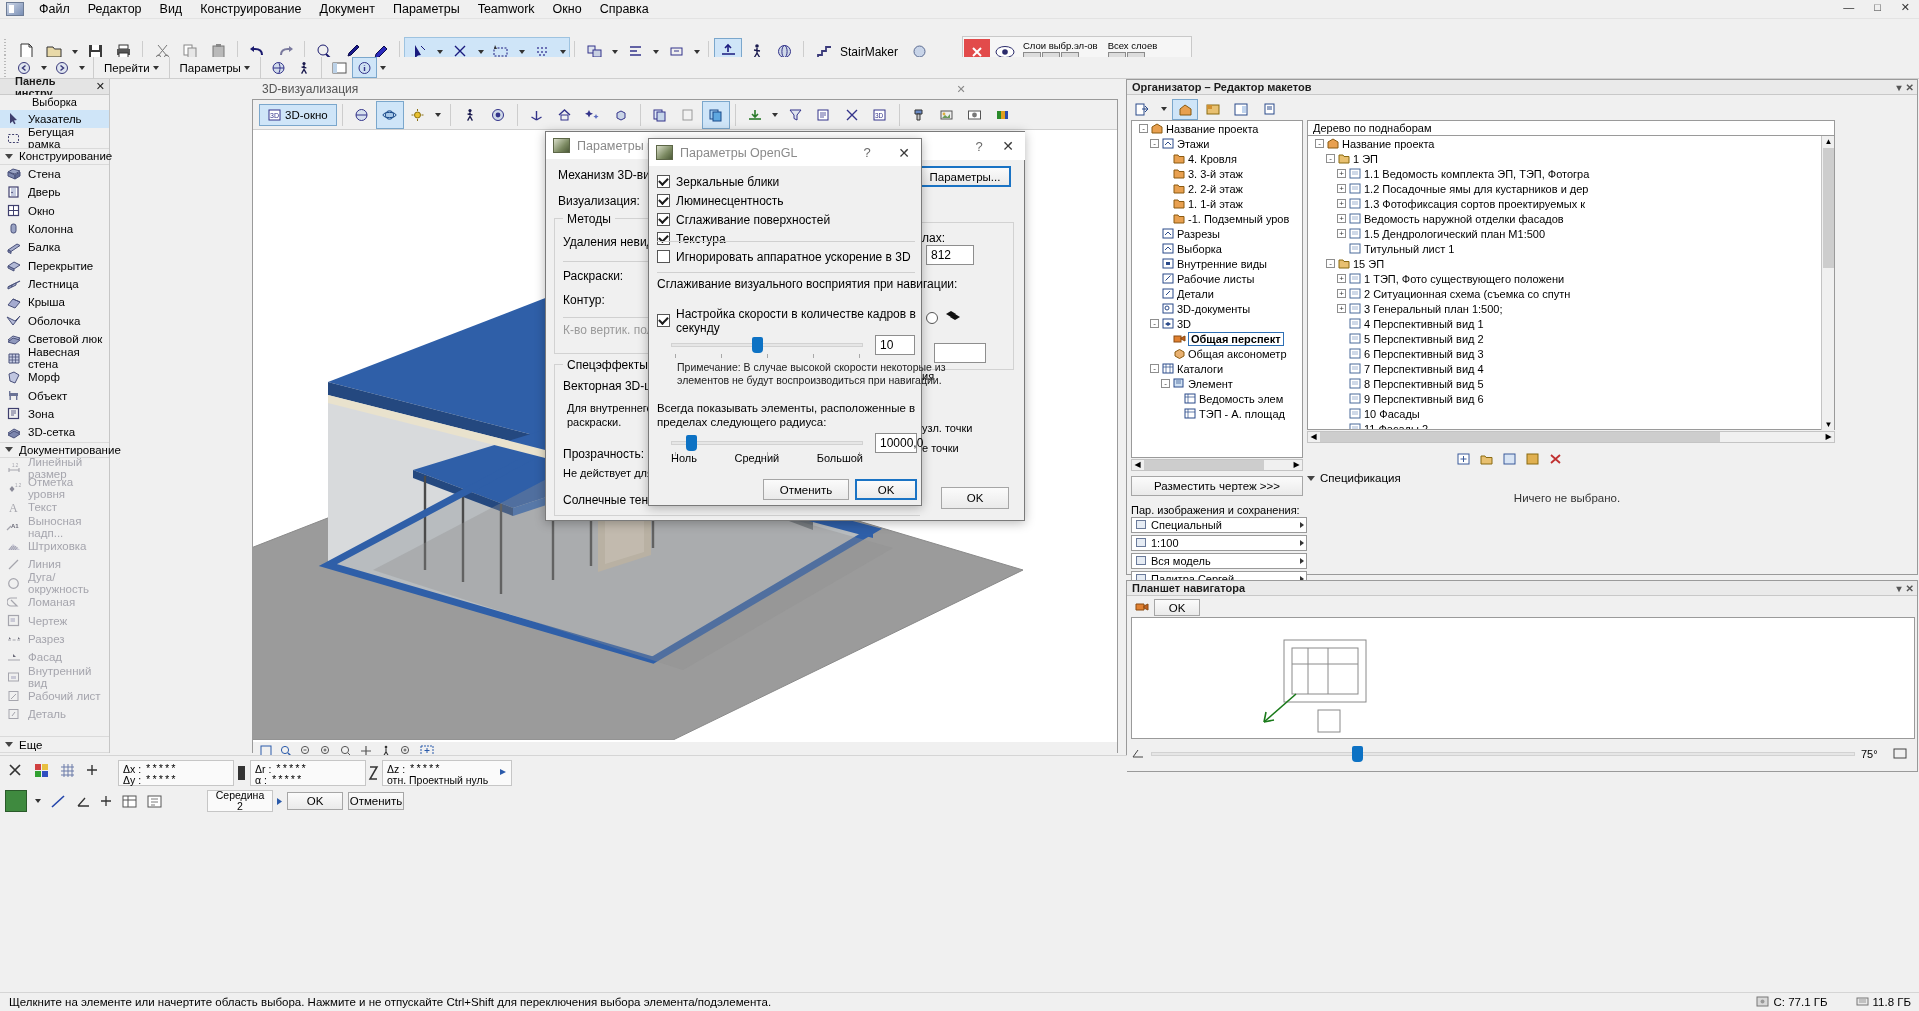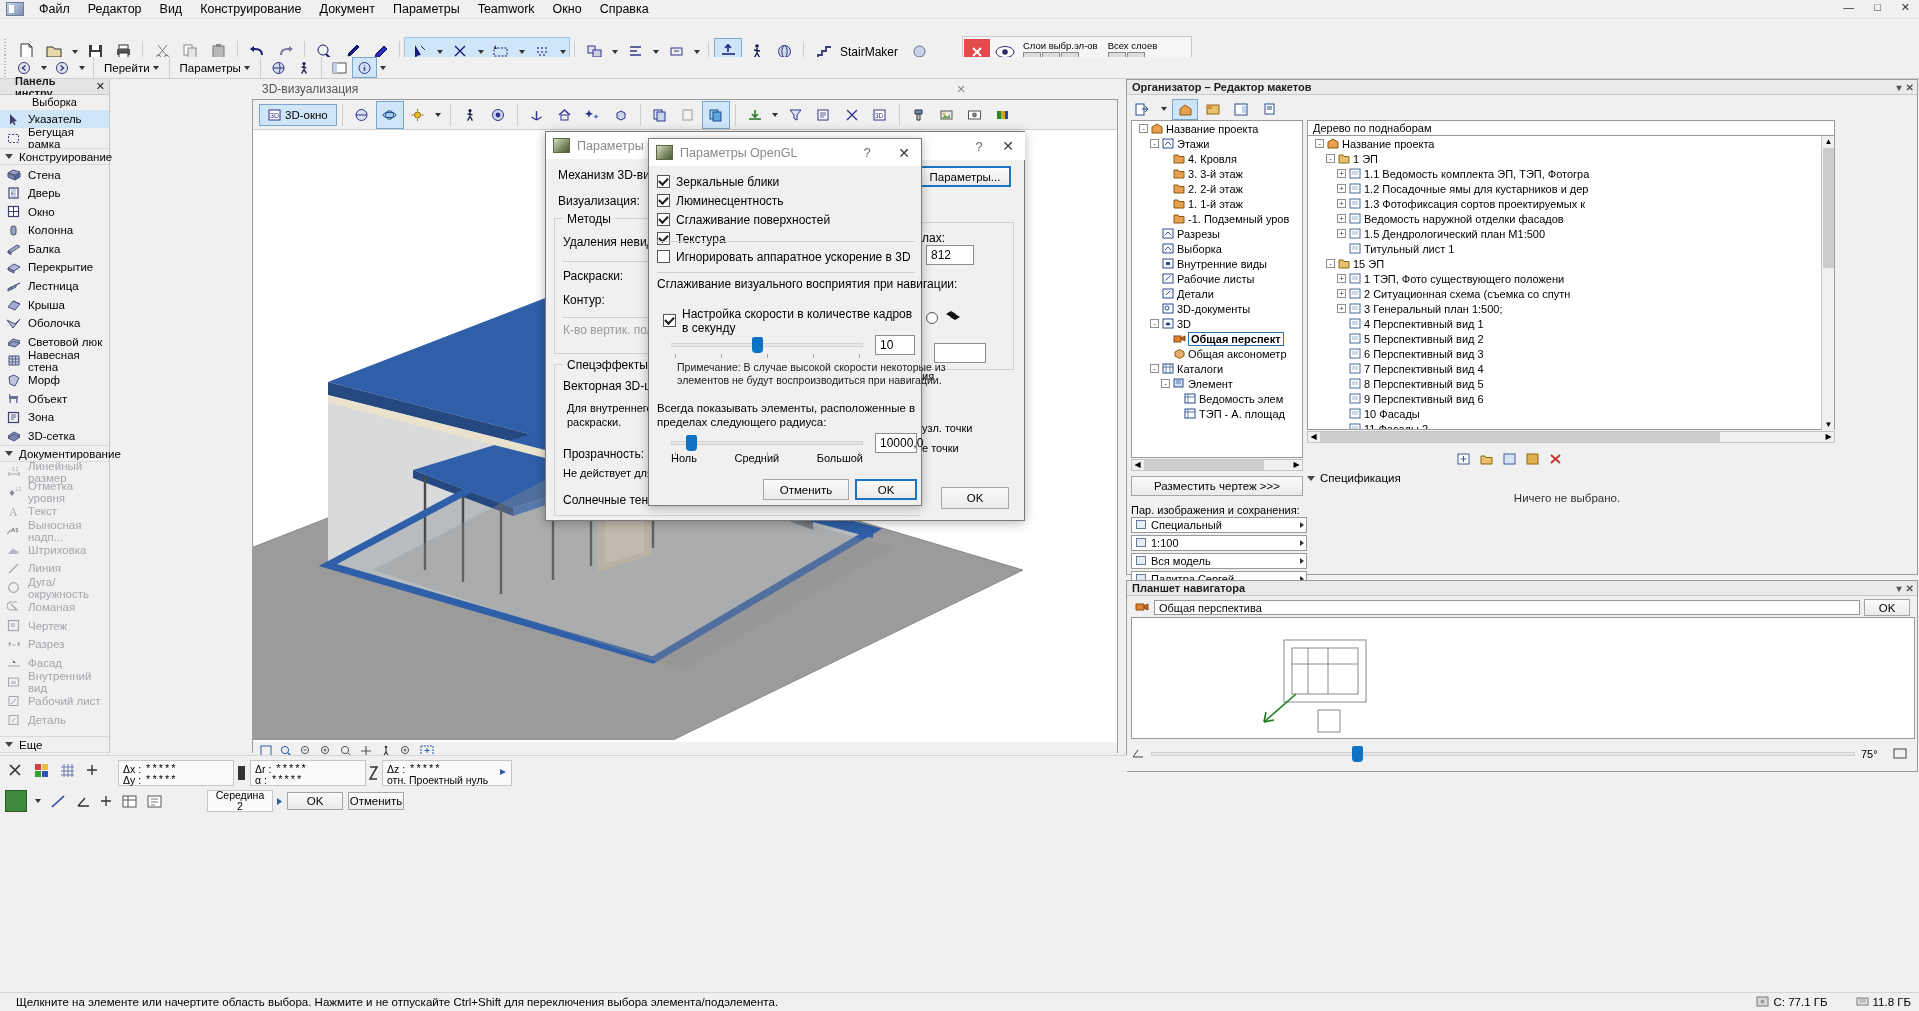--- a/index.html
+++ b/index.html
@@ -165,21 +165,21 @@
   .slider .track { position:absolute; top:6px; left:0; right:0; height:4px; background:#e6e6e6; border:1px solid #d2d2d2;}
   .slider .thumb { position:absolute; top:0; width:11px; height:16px; background:#0d72c4; border-radius:2px 2px 4px 4px;}
   .slider .ticks { position:absolute; top:17px; left:0; right:0; height:5px; }
   .slider .ticks i { position:absolute; width:1px; height:4px; background:#a8a8a8;}
   .grp { border:1px solid #d2d2d2; position:relative; }
   .grp > .cap { position:absolute; top:-7px; left:8px; background:#f0f0f0; padding:0 4px; font-size:12px;}
 
   
   .statusbar {
     position:absolute; left:0; bottom:0; width:1919px; height:19px; background:#f0f0f0;
-    border-top:1px solid #d5d5d5; display:flex; align-items:center; font-size:11.5px; padding-left:16px;
+    border-top:1px solid #d5d5d5; display:flex; align-items:center; font-size:11.5px; padding-left:9px;
   }
   .statusbar .right { position:absolute; right:8px; display:flex; gap:28px; align-items:center; }
   .trackbar {
     position:absolute; left:0; top:755px; width:1127px; height:58px; background:#f0f0f0;
     border-top:1px solid #d5d5d5;
   }
   .mono { font-family:"Liberation Mono", monospace; }
 
   .sq { width:13px;height:13px;border:1px solid #8b8b8b;background:#fff;display:inline-block;}
 </style>
@@ -779,21 +779,21 @@
     <div class="tbx-row dis">
       <span class="ico">
           <svg width="13" height="12" viewBox="0 0 13 12">
             <rect x="2" y="1.5" width="9" height="9" fill="none" stroke="#a5a5ad"></rect>
             <path d="M5 8l3-4" stroke="#a5a5ad"></path>
           </svg>
         </span>
       <span>Деталь</span>
     </div>
 
-    <div class="tbx-head" style="margin-top:7px;">
+    <div class="tbx-head" style="margin-top:13px;">
       <span class="tri"></span>
       <span>Еще</span>
     </div>
   </div>
 
   <div class="palette-bl">
     <div style="display:flex;align-items:center;gap:2px;padding:4px 2px;">
       <div class="tbtn" style="width:18px;height:18px;">
         <svg width="11" height="11" viewBox="0 0 11 11">
             <path d="M1 1l9 9M10 1l-9 9" stroke="#333" stroke-width="1.5"></path>
@@ -1209,21 +1209,21 @@
 
     <div class="cbrow" style="position:absolute;left:8px;top:108px;height:19px;">
       <span class="cb"></span>
       <span>Игнорировать аппаратное ускорение в 3D</span>
     </div>
 
     <div class="hr" style="position:absolute;left:8px;top:133px;width:258px;"></div>
 
     <div style="position:absolute;left:8px;top:138px;font-size:12px;white-space:nowrap;">Сглаживание визуального восприятия при навигации:</div>
 
-    <div class="cbrow" style="position:absolute;left:8px;top:172px;height:19px;margin-left:6px;">
+    <div class="cbrow" style="position:absolute;left:8px;top:172px;height:19px;">
       <span class="cb on"></span>
       <span>Настройка скорости в количестве кадров в секунду</span>
     </div>
 
     <div class="txtin" style="position:absolute;left:226px;top:196px;width:40px;height:20px;">
       <span>10</span>
     </div>
 
     <div class="slider" style="position:absolute;left:22px;top:198px;width:192px;">
       <div class="track"></div>
@@ -1827,23 +1827,20 @@
       </span>
     </div>
 
     <div style="position:absolute;left:4px;top:18px;width:784px;height:17px;display:flex;align-items:center;gap:4px;">
       <span style="margin-left:4px;">
         <svg width="15" height="12" viewBox="0 0 15 12">
             <path d="M1 3h8v6H1z" fill="#e08030" stroke="#8a4a10"></path>
             <path d="M9 5l4-2v6l-4-2z" fill="#c06020" stroke="#8a4a10"></path>
           </svg>
       </span>
-      <div style="flex:1;background:#fff;border:1px solid #9a9a9a;height:15px;display:flex;align-items:center;padding-left:4px;font-size:11px;">
-        <span>Общая перспектива</span>
-      </div>
       <div class="btn" style="width:46px;height:17px;margin-right:5px;">
         <span>OK</span>
       </div>
     </div>
 
     <div style="position:absolute;left:4px;top:36px;width:784px;height:122px;background:#fff;border:1px solid #9a9a9a;overflow:hidden;">
       <svg width="784" height="122" viewBox="0 0 784 122">
         <rect width="784" height="122" fill="#ffffff"></rect>
         <g stroke="#8a8a8a" fill="none" stroke-width="1">
           <rect x="152" y="22" width="82" height="62"></rect>

